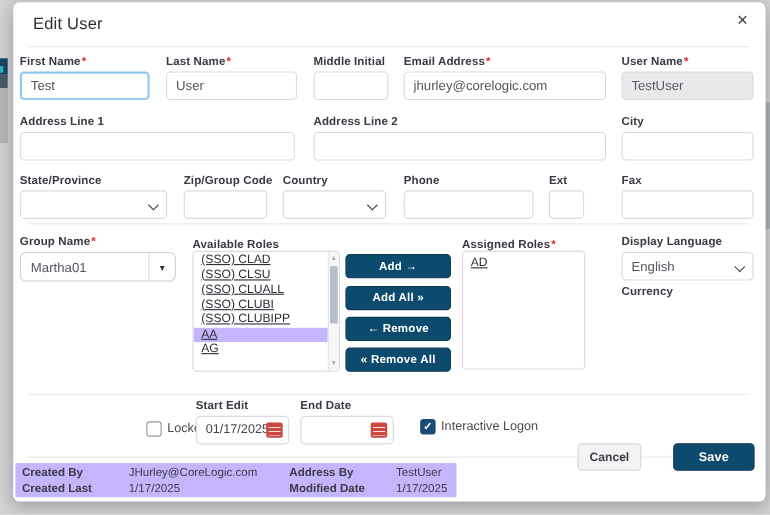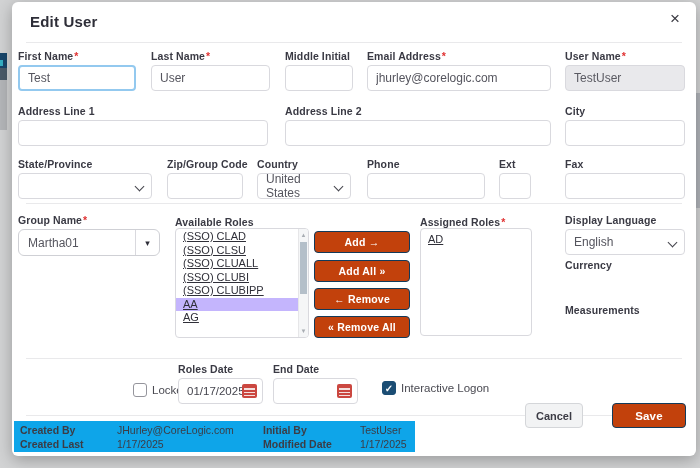--- a/index.html
+++ b/index.html
@@ -5,21 +5,21 @@
   * { box-sizing: border-box; margin: 0; padding: 0; }
   html,body { width:700px; height:468px; overflow:hidden;
     font-family:"Liberation Sans", sans-serif; }
   body { background:#d2d3d4; position:relative; }
 
   .bg-frag { position:absolute; }
 
   .modal { position:absolute; left:12px; top:2px; width:684px; height:454px;
     background:#fff; border-radius:6px; box-shadow:0 4px 16px rgba(0,0,0,.28); }
 
-  .title { position:absolute; left:18px; top:11px; font-size:15px; font-weight:700;
+  .title { position:absolute; left:18px; top:11px; font-size:15px; font-weight:400;
     color:#2e2e38; letter-spacing:.2px; }
   .close { position:absolute; right:16px; top:8px; font-size:17px; color:#3a3a42;
     cursor:pointer; line-height:1; }
 
   .divider { position:absolute; left:14px; right:14px; height:1px; background:#e9e9eb; }
 
   .fg { position:absolute; }
   .lbl { font-size:10.5px; font-weight:700; color:#3a3a44; white-space:nowrap;
     letter-spacing:.1px; margin-bottom:3px; }
   .req { color:#e03131; margin-left:1px; }
@@ -51,21 +51,21 @@
   .li.selected { background:#c4b5fd; }
   .sb { position:absolute; top:0; right:0; bottom:0; width:10px; background:#f5f6f7;
     border-left:1px solid #e6e6e8; }
   .sb .up, .sb .dn { position:absolute; left:0; right:0; text-align:center;
     font-size:6px; color:#a8adb3; }
   .sb .up { top:3px; } .sb .dn { bottom:3px; }
   .sb .thumb { position:absolute; left:1px; right:1px; top:13px; height:52px;
     background:#b4bfc9; }
 
   .navy-btn { position:absolute; left:302px; width:96px; height:22px;
-    background:#c2410c; border:1px solid #123a5a; border-radius:4px; color:#fff;
+    background:#0c4a6e; border:1px solid #123a5a; border-radius:4px; color:#fff;
     font-size:10.5px; font-weight:700; display:flex; align-items:center;
     justify-content:center; cursor:pointer; letter-spacing:.2px; }
 
   .gray-btn { background:#f2f3f4; border:1px solid #d4d6d9; border-radius:4px;
     color:#3c3c45; font-size:11px; display:flex; align-items:center;
     justify-content:center; cursor:pointer; }
 
   .cb { width:14px; height:14px; border:1.5px solid #95959c; border-radius:3px;
     background:#fff; cursor:pointer; flex:0 0 auto; }
   .cb.checked { background:#1b4d74; border-color:#1b4d74; color:#fff; font-size:10px;
@@ -144,21 +144,20 @@
         <span class="chev"></span>
       </div>
   </div>
   <div class="fg" style="left:155px;top:156px;width:76px">
     <div class="lbl">Zip/Group Code</div>
     <input class="inp" value="" style="">
   </div>
   <div class="fg" style="left:245px;top:156px;width:94px">
     <div class="lbl">Country</div>
     <div class="sel">
-        <span>United States</span>
         <span class="chev"></span>
       </div>
   </div>
   <div class="fg" style="left:355px;top:156px;width:118px">
     <div class="lbl">Phone</div>
     <input class="inp" value="" style="">
   </div>
   <div class="fg" style="left:487px;top:156px;width:32px">
     <div class="lbl">Ext</div>
     <input class="inp" value="" style="">
@@ -208,33 +207,32 @@
     <div class="lbl">Display Language</div>
     <div class="sel">
         <span>English</span>
         <span class="chev"></span>
       </div>
   </div>
   <div class="fg" style="left:553px;top:257px;width:120px">
     <div class="lbl">Currency</div>
   </div>
   <div class="fg" style="left:553px;top:302px;width:120px">
-    <div class="lbl">Measurements</div>
   </div>
 
   <div class="divider" style="top:356px"></div>
 
 
   <div style="position:absolute;left:121px;top:381px;display:flex;align-items:center">
     <div class="cb"></div>
     <span class="cb-lab">Locked</span>
   </div>
 
   <div class="fg" style="left:166px;top:361px;width:85px">
-    <div class="lbl">Roles Date</div>
+    <div class="lbl">Start Edit</div>
     <div class="dateinp">
         <span>01/17/2025</span>
         <span class="cal"></span>
       </div>
   </div>
   <div class="fg" style="left:261px;top:361px;width:85px">
     <div class="lbl">End Date</div>
     <div class="dateinp">
         <span></span>
         <span class="cal"></span>
@@ -243,24 +241,24 @@
 
   <div style="position:absolute;left:370px;top:379px;display:flex;align-items:center">
     <div class="cb checked">
         <span>✓</span>
       </div>
     <span class="cb-lab">Interactive Logon</span>
   </div>
 
   <div class="divider" style="top:413px"></div>
 
-  <div class="audit" style="background:#0ea5e9">
+  <div class="audit" style="background:#c4b5fd">
     <span class="a-lbl">Created By</span>
     <span>JHurley@CoreLogic.com</span>
-    <span class="a-lbl">Initial By</span>
+    <span class="a-lbl">Address By</span>
     <span>TestUser</span>
     <span class="a-lbl">Created Last</span>
     <span>1/17/2025</span>
     <span class="a-lbl">Modified Date</span>
     <span>1/17/2025</span>
   </div>
 
   <div class="gray-btn footer-btn" style="left:513px;width:58px">Cancel</div>
   <div class="navy-btn footer-btn" style="left:600px;width:74px;height:25px;font-size:11.5px">Save</div>
 

